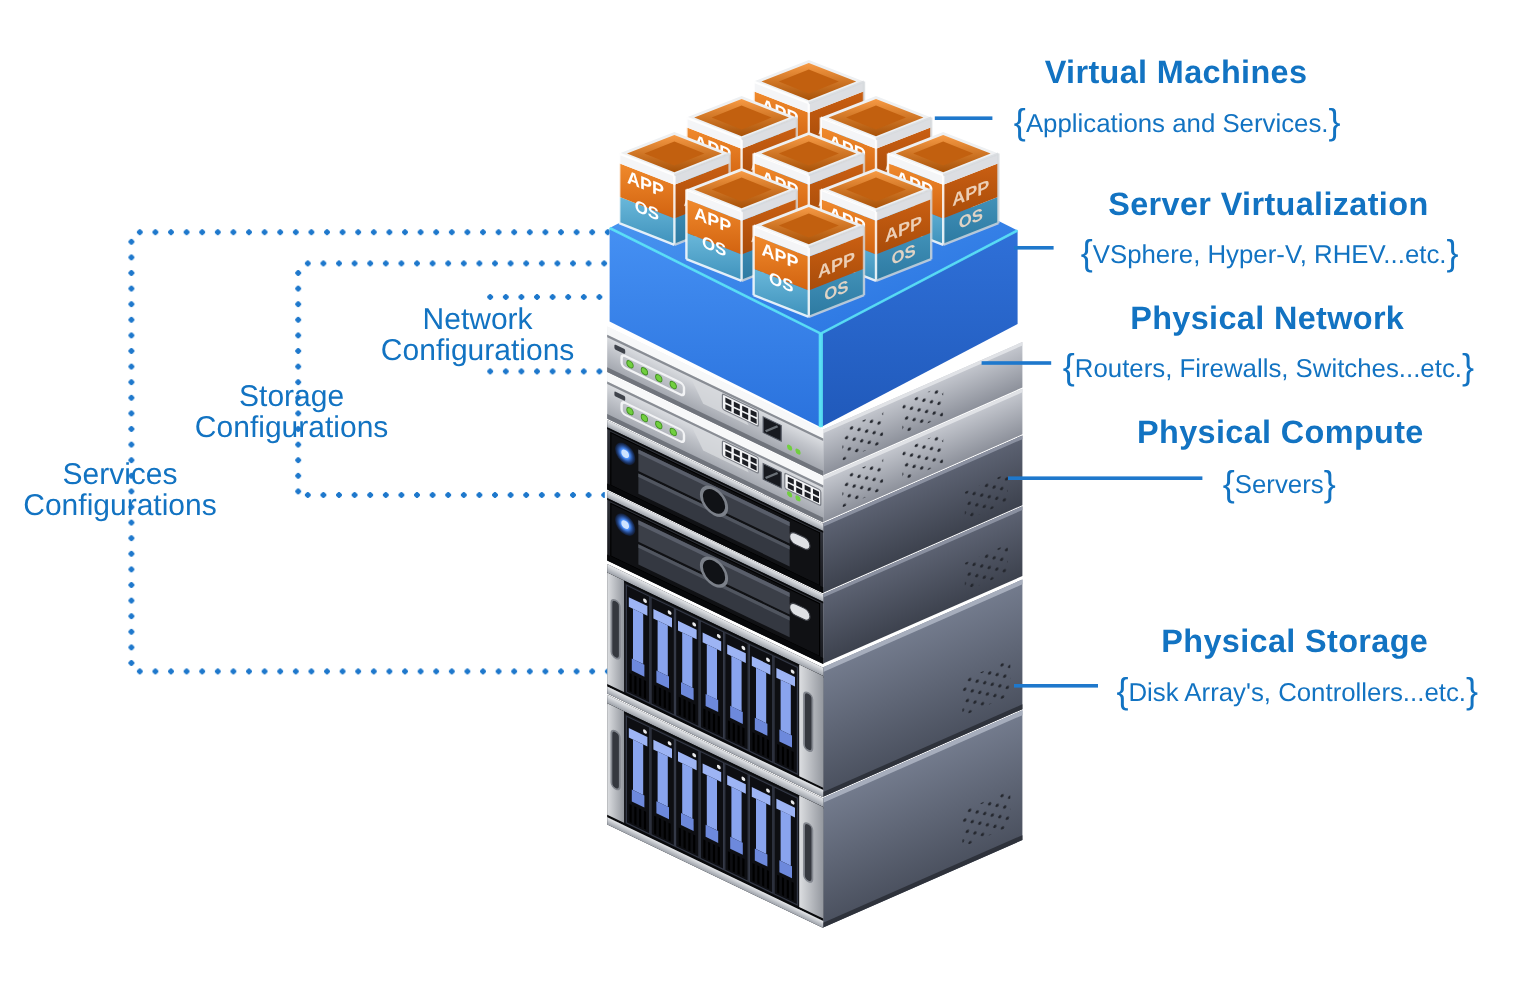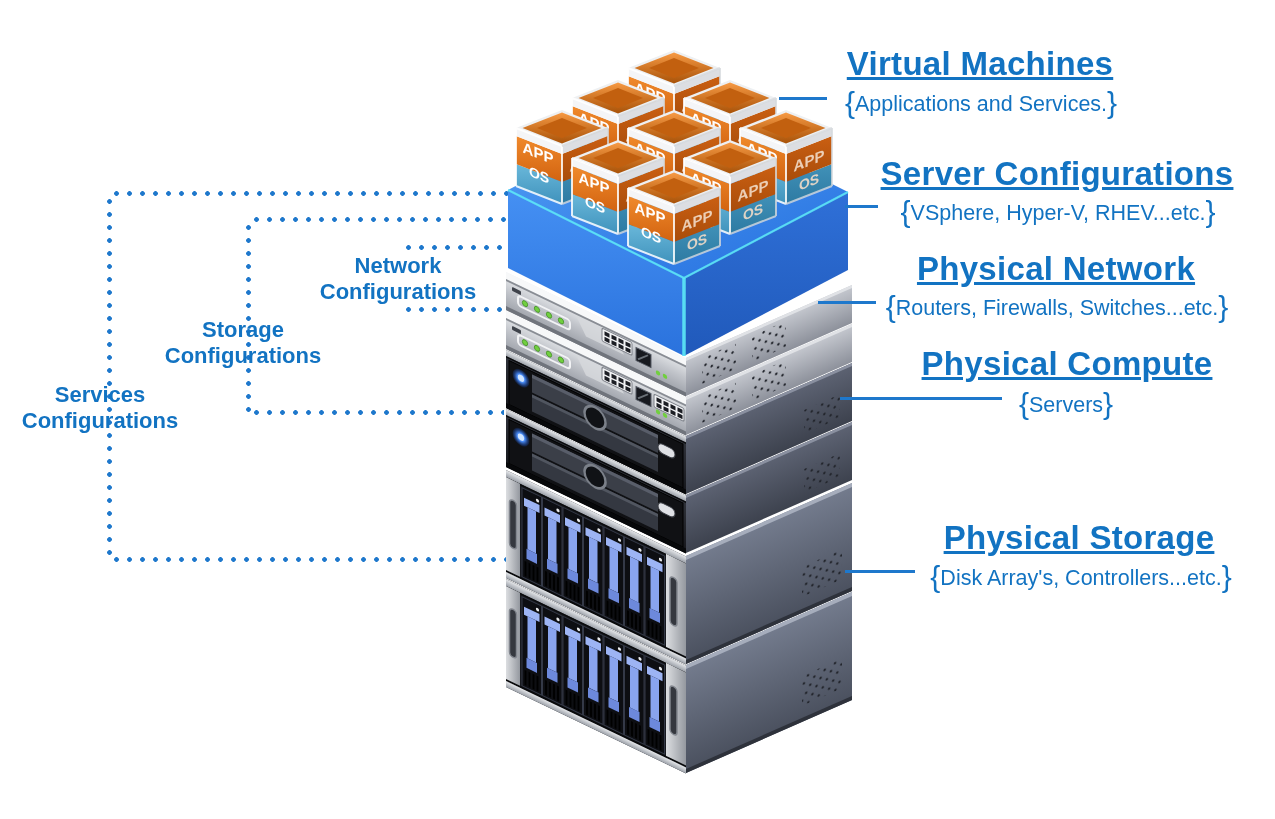--- a/index.html
+++ b/index.html
@@ -3,24 +3,24 @@
 <meta charset="utf-8">
 <style>
   html,body{margin:0;padding:0;}
   body{width:1275px;height:819px;background:#ffffff;position:relative;overflow:hidden;
        font-family:"Liberation Sans",sans-serif;}
   .canvas{position:absolute;inset:0;}
   svg.stack{position:absolute;left:0;top:0;}
   
   .lbl{position:absolute;transform:translateX(-50%);color:#1273c2;white-space:nowrap;
        text-align:center;}
-  .title{font-size:33px;font-weight:700;letter-spacing:.3px;text-decoration:underline;}
+  .title{font-size:27px;font-weight:700;letter-spacing:.3px;}
   .detail{font-size:21.5px;font-weight:400;}
   .brace{font-size:30px;font-weight:400;position:relative;top:2px;}
-  .cfg{font-size:22px;line-height:26px;font-weight:700;}
+  .cfg{font-size:25px;line-height:26px;font-weight:400;}
   
   .dot-h{position:absolute;height:5px;background-image:radial-gradient(circle,#1e78cc 2.1px,rgba(0,0,0,0) 2.5px);
          background-size:13px 5px;background-repeat:repeat-x;}
   .dot-v{position:absolute;width:5px;background-image:radial-gradient(circle,#1e78cc 2.1px,rgba(0,0,0,0) 2.5px);
          background-size:5px 13px;background-repeat:repeat-y;}
   .line-h{position:absolute;height:3px;background:#1e78cc;}
 </style>
 </head>
 <body>
 
@@ -340,21 +340,21 @@
   <div class="line-h" style="left:845px;top:205px;width:33px;"></div>
   <div class="line-h" style="left:818px;top:301px;width:58px;"></div>
   <div class="line-h" style="left:840px;top:397px;width:162px;"></div>
   <div class="line-h" style="left:845px;top:570px;width:70px;"></div>
 
   <div class="lbl title" style="left:980px;top:45px;">Virtual Machines</div>
   <div class="lbl detail" style="left:981px;top:84px;">
     <span class="brace">{</span><span>Applications and Services.</span><span class="brace">}</span>
   </div>
 
-  <div class="lbl title" style="left:1057px;top:155px;">Server Configurations</div>
+  <div class="lbl title" style="left:1057px;top:155px;">Server Virtualization</div>
   <div class="lbl title" style="left:1056px;top:250px;">Physical Network</div>
 
   <div class="lbl detail" style="left:1058px;top:193px;">
     <span class="brace">{</span><span>VSphere, Hyper-V, RHEV...etc.</span><span class="brace">}</span>
   </div>
   <div class="lbl detail" style="left:1057px;top:288px;">
     <span class="brace">{</span><span>Routers, Firewalls, Switches...etc.</span><span class="brace">}</span>
   </div>
 
   <div class="lbl title" style="left:1067px;top:345px;">Physical Compute</div>

